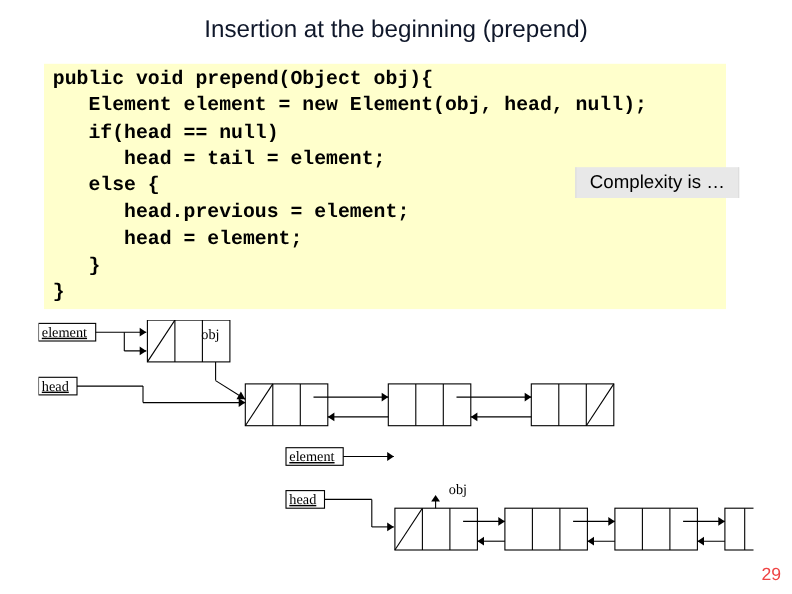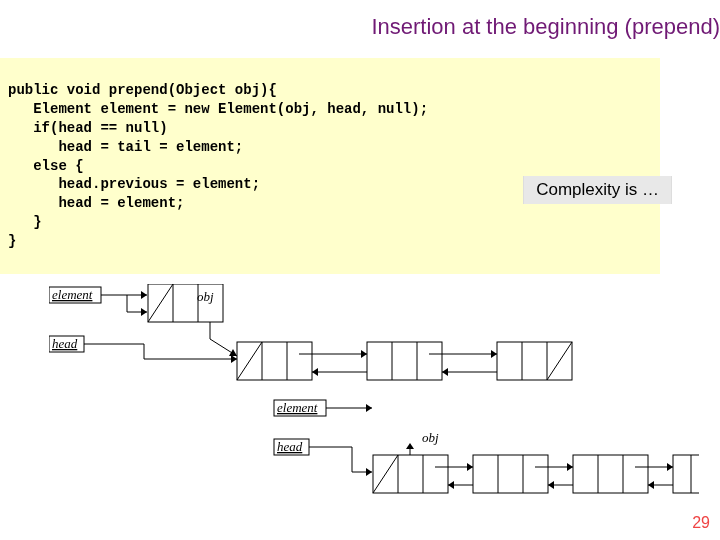--- a/index.html
+++ b/index.html
@@ -1,21 +1,21 @@
 <!DOCTYPE html>
 <html><head>
 <meta charset="utf-8">
 <style>
   * { margin: 0; padding: 0; box-sizing: border-box; }
   body { width: 720px; height: 540px; background: #fff; font-family: Arial, sans-serif; position: relative; overflow: hidden; }
-  .title { font-size: 22px; color: #701a75; text-align: right; padding-top: 14px; padding-bottom: 18px; }
-  .code-block { background: #ffffcc; margin-right: 60px; padding: 23px 8px; font-family: "Courier New", Courier, monospace; font-size: 14px; font-weight: bold; color: #000; white-space: pre; line-height: 1.35; position: relative; }
-  .complexity { position: absolute; right: 48px; top: 176px; background: #e8e8e8; border-left: 1px solid #ddd; border-right: 1px solid #ddd; padding: 4px 12px; font-family: Arial, sans-serif; font-size: 17px; font-weight: normal; color: #000; }
+  .title { font-size: 22px; color: #0f172a; text-align: center; padding-top: 14px; padding-bottom: 18px; }
+  .code-block { background: #ffffcc; margin-left: 40px; margin-right: 60px; padding: 2px 8px; font-family: "Courier New", Courier, monospace; font-size: 18px; font-weight: bold; color: #000; white-space: pre; line-height: 1.35; position: relative; }
+  .complexity { position: absolute; right: 48px; top: 152px; background: #e8e8e8; border-left: 1px solid #ddd; border-right: 1px solid #ddd; padding: 4px 12px; font-family: Arial, sans-serif; font-size: 17px; font-weight: normal; color: #000; }
   .page-number { position: absolute; right: 10px; bottom: 8px; font-size: 16px; color: #ef4444; }
-  .diagram { margin-left: 49px; margin-top: 10px; font-style: italic; }
+  .diagram { margin-left: 35px; margin-top: 10px; }
   svg { display: block; }
 </style>
 </head>
 <body>
 
 <div class="title">Insertion at the beginning (prepend)</div>
 
 <div class="code-block">public void prepend(Object obj){
    Element element = new Element(obj, head, null);
    if(head == null)

